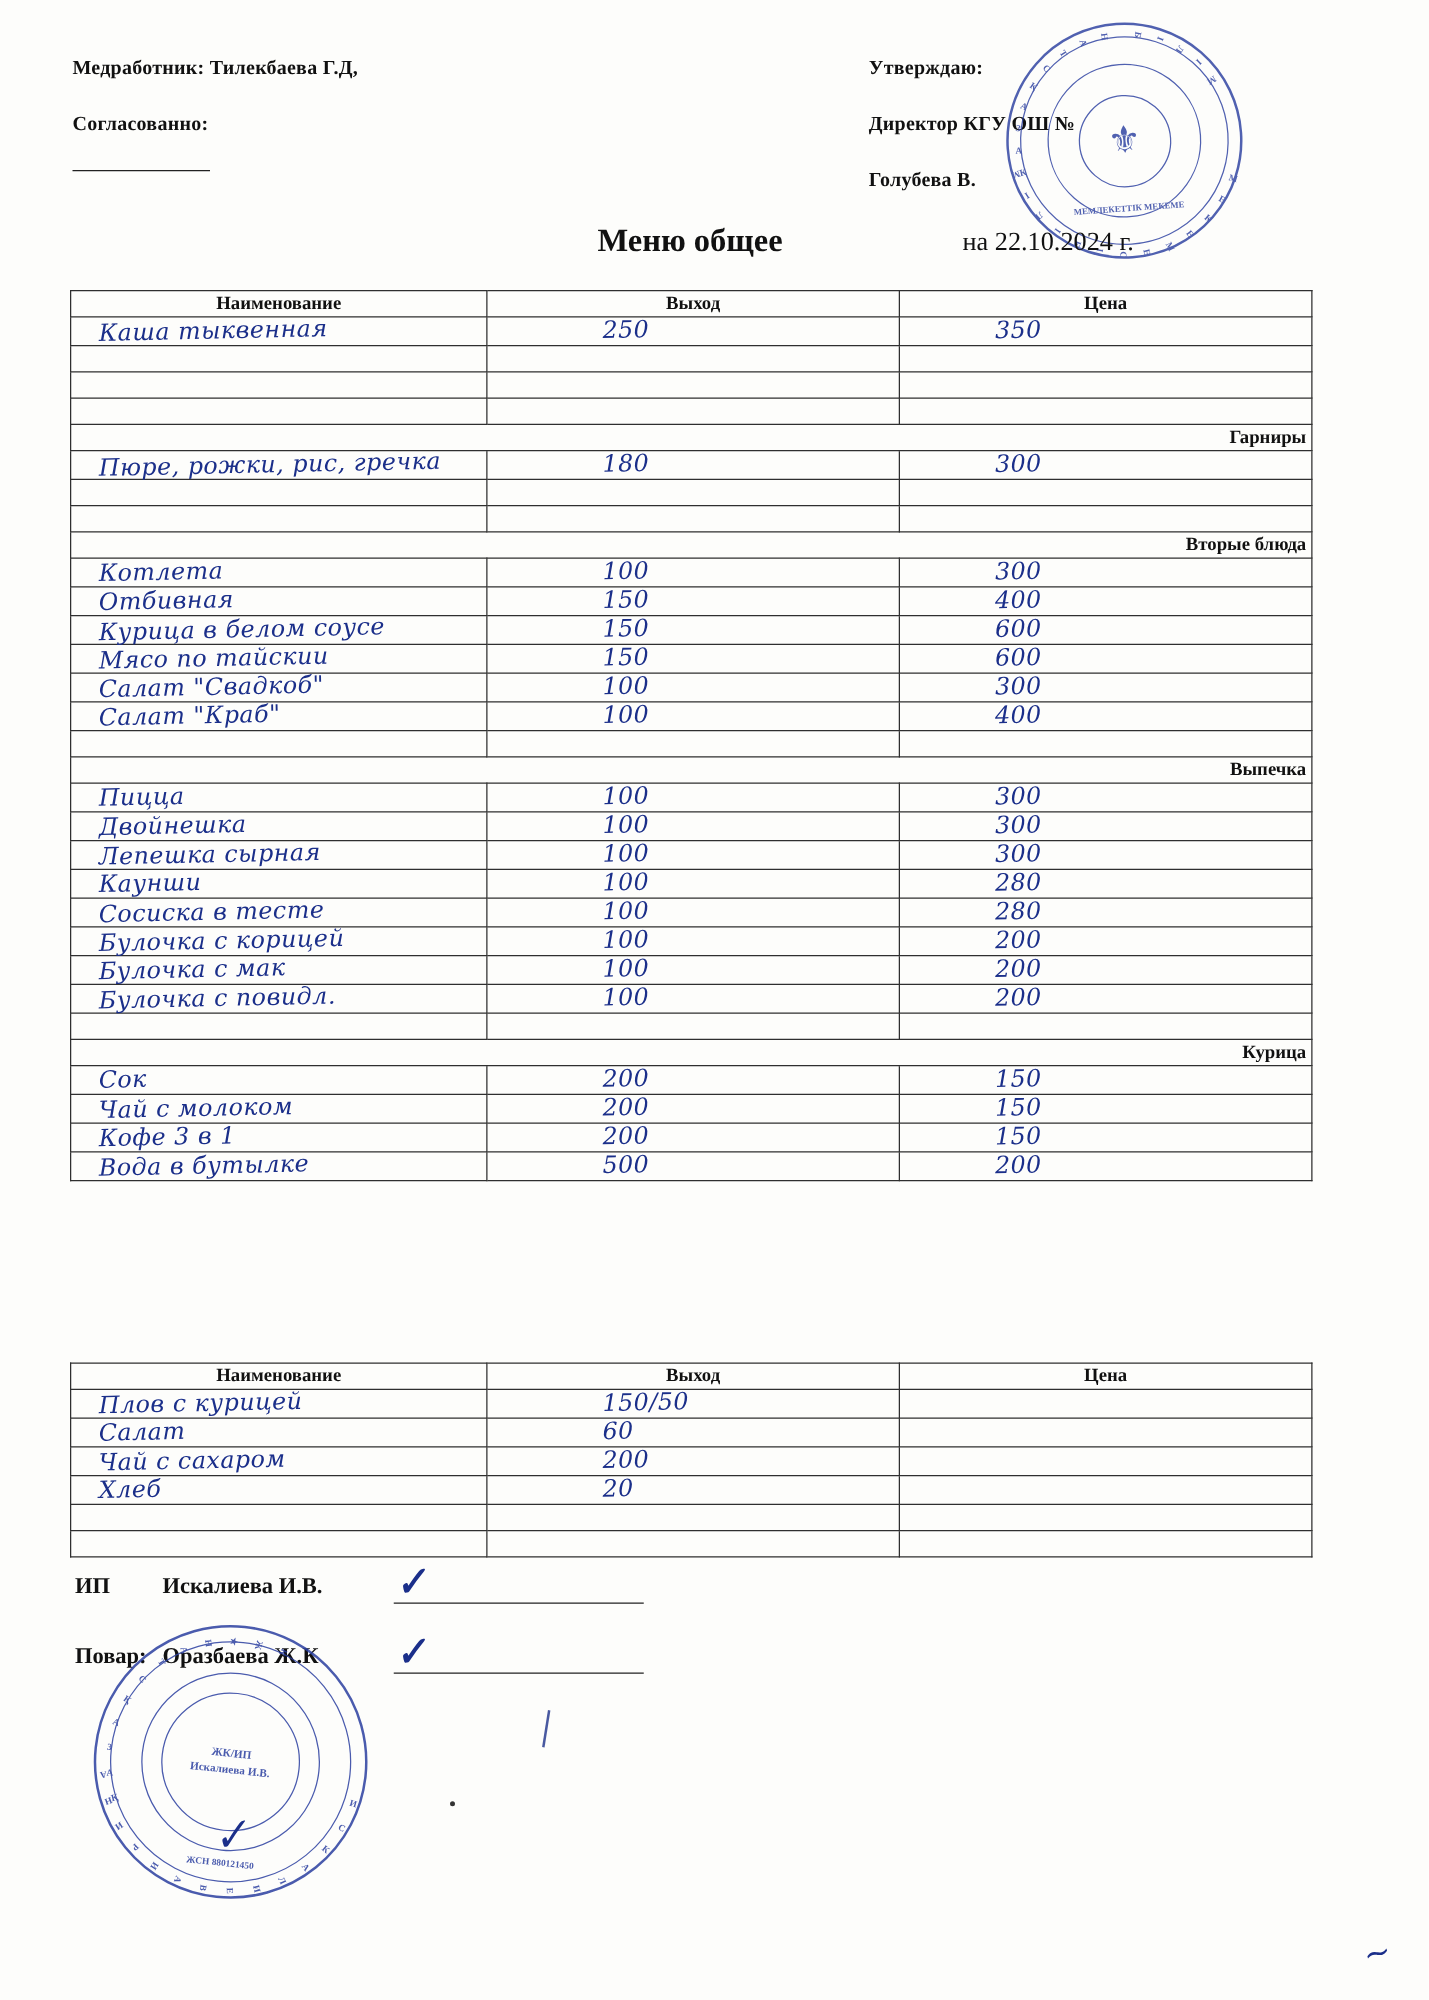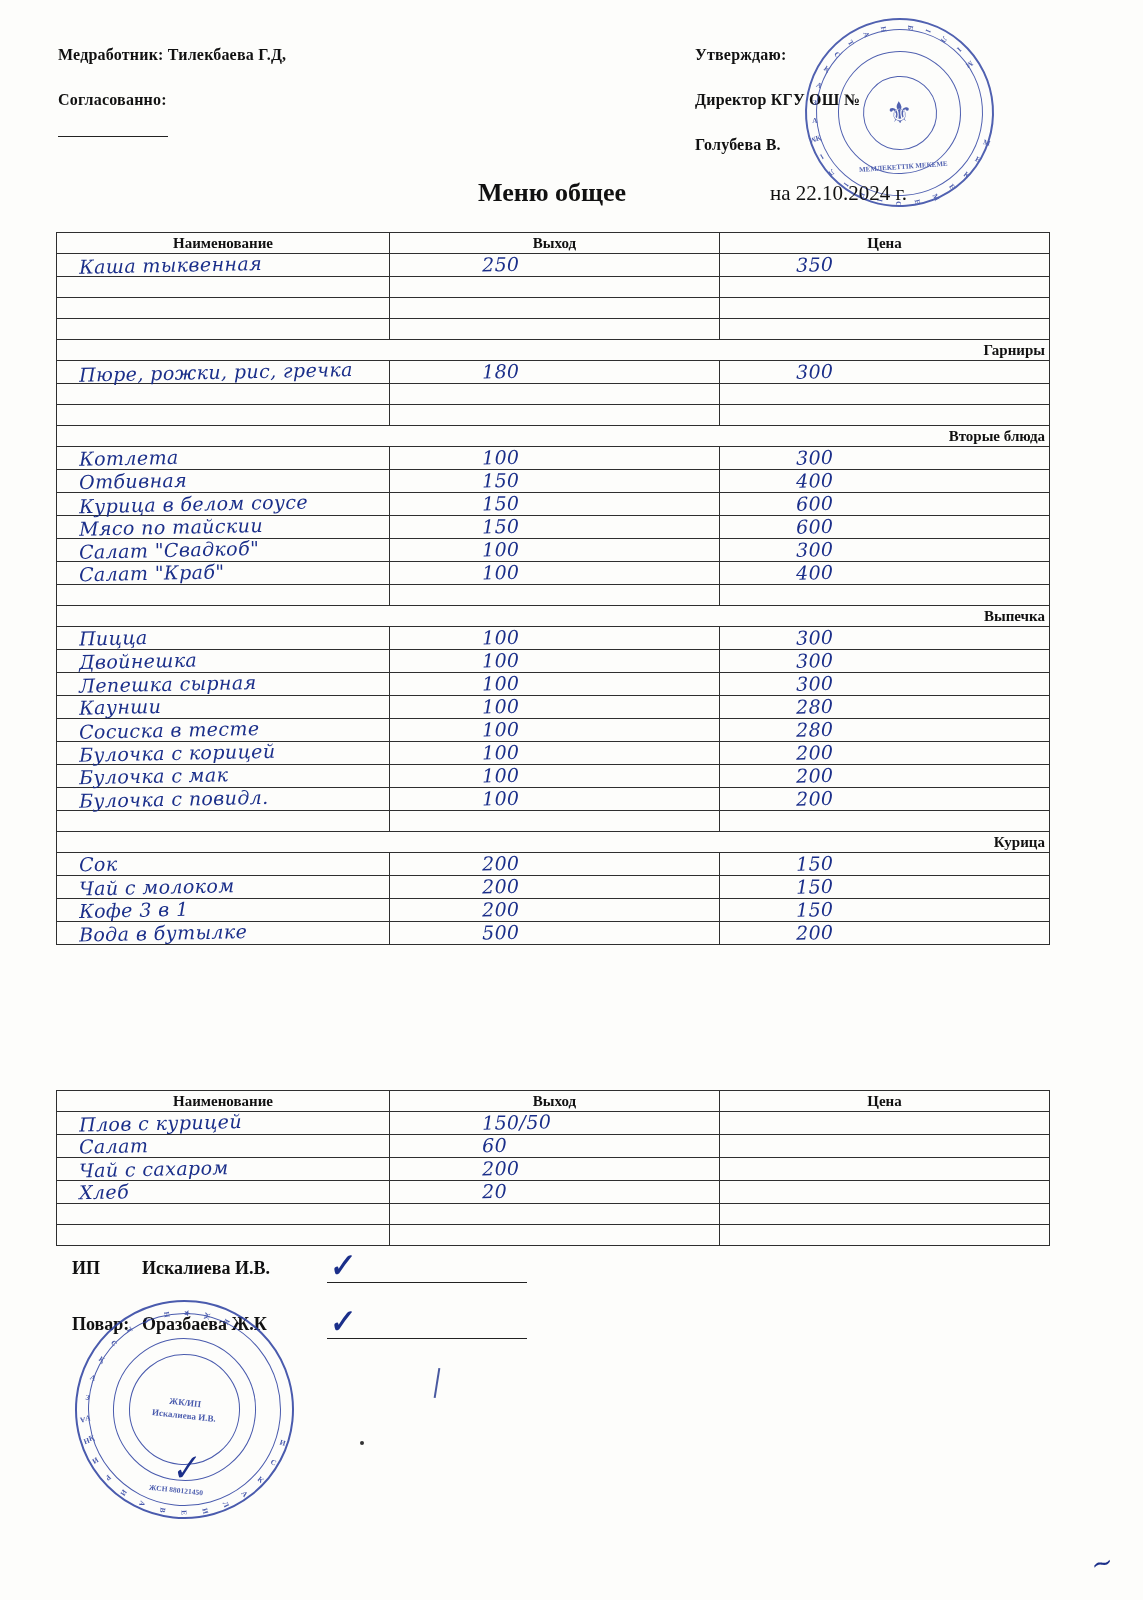--- a/index.html
+++ b/index.html
@@ -187,21 +187,21 @@
     position: absolute;
     left: 152px;
     top: 1035px;
     font-size: 18px;
     font-weight: bold;
     white-space: nowrap;
   }
   
   .foot {
     position: absolute;
-    left: 72px;
+    left: 60px;
     top: 1258px;
     width: 640px;
   }
   .foot-row {
     position: relative;
     height: 56px;
     font-size: 18px;
     font-weight: bold;
   }
   .foot-row .label { position: absolute; left: 0; top: 0; white-space: nowrap; }

